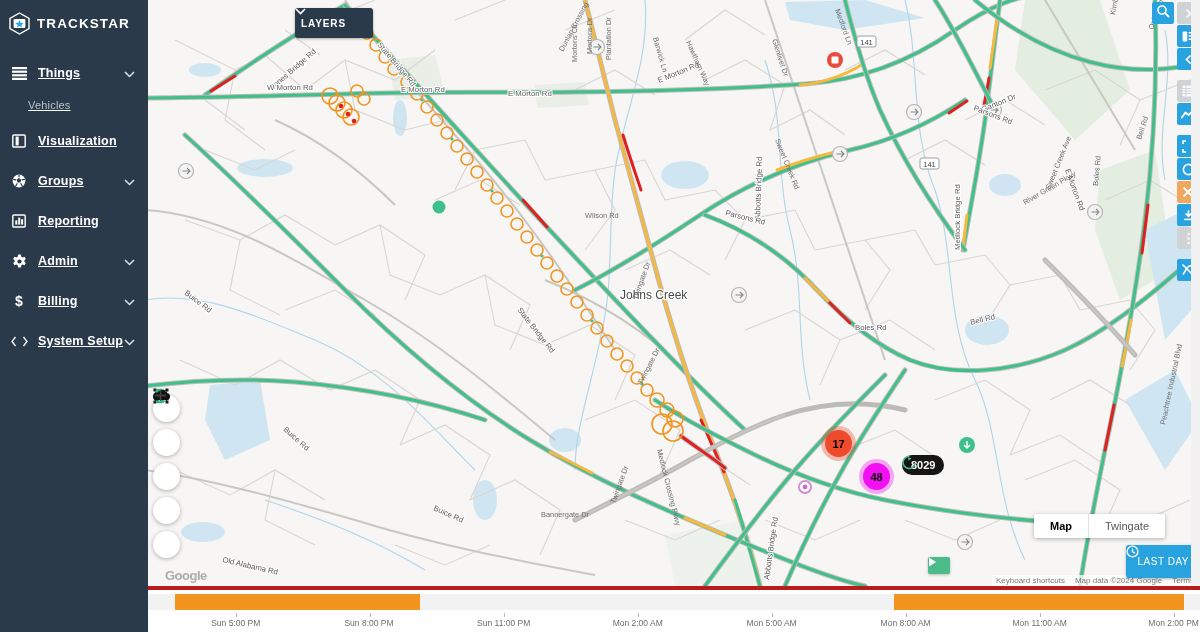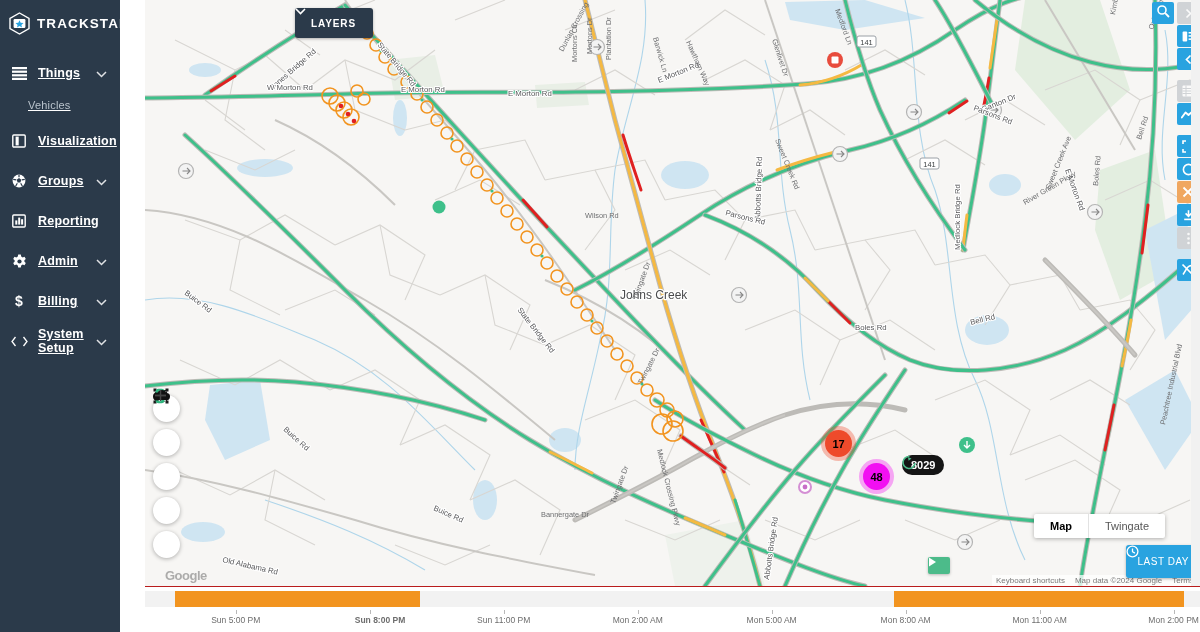--- a/index.html
+++ b/index.html
@@ -5,21 +5,21 @@
   * { box-sizing: border-box; margin: 0; padding: 0; }
   html, body {
     width: 1200px; height: 632px; overflow: hidden;
     font-family: "Liberation Sans", sans-serif;
     background: #ffffff;
   }
   #app { position: relative; width: 1200px; height: 632px; }
 
   
   #sidebar {
-    position: absolute; left: 0; top: 0; width: 120px; height: 632px;
+    position: absolute; left: 0; top: 0; width: 148px; height: 632px;
     background: #2b3a4a; color: #ffffff; z-index: 40;
   }
   .brand { display: flex; align-items: center; gap: 7px; padding: 12px 0 0 9px; }
   .brand-mark {
     width: 21px; height: 23px; position: relative; flex: 0 0 auto;
   }
   .brand-text {
     font-size: 13.5px; font-weight: bold; letter-spacing: 1.1px; color: #fff;
   }
   .nav { margin-top: 18px; text-decoration: underline; }
@@ -49,21 +49,21 @@
   #map svg { position: absolute; left: 0; top: 0; }
 
   .lbl { font-size: 7.4px; fill: #6d6e70; font-family: "Liberation Sans", sans-serif; }
   .lbl-rd { font-size: 7.8px; fill: #59595b; paint-order: stroke; stroke: #ffffff; stroke-width: 2.2px; stroke-linejoin: round; }
   .lbl-city { font-size: 12px; fill: #4a4b4d; paint-order: stroke; stroke: #fff; stroke-width: 2.6px; stroke-linejoin: round; }
 
   
   #layers-btn {
     position: absolute; left: 150px; top: 8px; width: 78px; height: 30px;
     background: #2b3a4a; color: #fff; border-radius: 3px;
-    display: flex; align-items: center; gap: 6px; padding-left: 10px;
+    display: flex; align-items: center; gap: 6px; 
     font-size: 10px; font-weight: bold; letter-spacing: .9px; cursor: pointer;
     z-index: 20; box-shadow: 0 1px 3px rgba(0,0,0,.3);
   }
 
   
   #search-btn {
     position: absolute; right: 26px; top: 2px; width: 22px; height: 22px;
     background: #29a3e0; border-radius: 2px; display: flex;
     align-items: center; justify-content: center; cursor: pointer; z-index: 25;
   }
@@ -149,21 +149,21 @@
   #veh-label {
     position: absolute; left: 757px; top: 455px; height: 20px; z-index: 16;
     background: #151515; border-radius: 10px; display: flex; align-items: center;
     gap: 4px; padding: 0 9px 0 5px; color: #fff; font-size: 11px; font-weight: bold;
     cursor: pointer;
   }
 
   
   #timeline {
     position: absolute; left: 145px; top: 586px; width: 1055px; height: 46px;
-    background: #ffffff; border-top: 1px solid #b91c1c; z-index: 30;
+    background: #ffffff; border-top: 4px solid #b91c1c; z-index: 30;
   }
   #tl-track {
     position: absolute; left: 0; top: 4px; width: 1055px; height: 16px;
     background: #f2f2f2;
   }
   .tl-seg { position: absolute; top: 0; height: 16px; background: #f2941f; }
   .tl-tick { position: absolute; top: 23px; width: 1px; height: 4px; background: #b9b9b9; }
   .tl-lab {
     position: absolute; top: 28px; font-size: 8.5px; color: #6d6d6d;
     transform: translateX(-50%); white-space: nowrap;
@@ -826,21 +826,21 @@
   <div id="scroll-col"></div>
 
   <div id="timeline">
     <div id="tl-track">
         <div class="tl-seg" style="left: 29.54px; width: 245.815px; background: rgb(242, 148, 31);"></div>
         <div class="tl-seg" style="left: 749.05px; width: 290.125px; background: rgb(242, 148, 31);"></div>
       </div>
   <div class="tl-tick" style="left: 90.73px;"></div>
       <div class="tl-lab" style="left: 90.73px;">Sun 5:00 PM</div>
       <div class="tl-tick" style="left: 224.715px;"></div>
-      <div class="tl-lab" style="left: 235px; font-weight: bold;">Sun 8:00 PM</div>
+      <div class="tl-lab" style="left: 224px;">Sun 8:00 PM</div>
       <div class="tl-tick" style="left: 358.7px;"></div>
       <div class="tl-lab" style="left: 358.7px;">Sun 11:00 PM</div>
       <div class="tl-tick" style="left: 492.685px;"></div>
       <div class="tl-lab" style="left: 492.685px;">Mon 2:00 AM</div>
       <div class="tl-tick" style="left: 626.67px;"></div>
       <div class="tl-lab" style="left: 626.67px;">Mon 5:00 AM</div>
       <div class="tl-tick" style="left: 760.655px;"></div>
       <div class="tl-lab" style="left: 760.655px;">Mon 8:00 AM</div>
       <div class="tl-tick" style="left: 894.64px;"></div>
       <div class="tl-lab" style="left: 894.64px;">Mon 11:00 AM</div>

